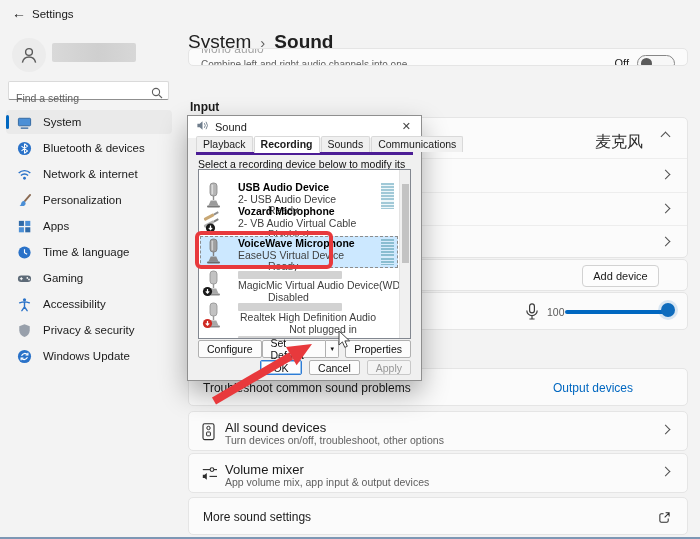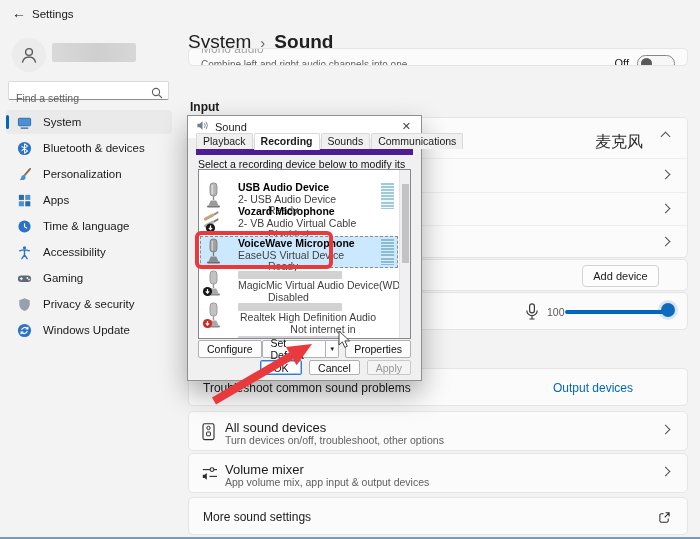--- a/index.html
+++ b/index.html
@@ -84,21 +84,21 @@
   .ext-icon{position:absolute;right:16px;top:12px;}
 
   .bottom-edge{position:absolute;left:0;bottom:0;width:700px;height:2px;background:#7d97b4;}
 
   
   .dialog{position:absolute;left:187px;top:115px;width:235px;height:266px;background:#f0f0f0;border:1px solid #8f8f8f;
     box-shadow:0 12px 26px rgba(0,0,0,.32);z-index:10;}
   .dlg-titlebar{position:absolute;left:0;top:0;right:0;height:22px;background:#fff;display:flex;align-items:center;padding:0 8px;}
   .dlg-title{font-size:11px;margin-left:6px;}
   .dlg-close{position:absolute;right:10px;top:4px;font-size:11px;color:#444;}
-  .dlg-tabs{position:absolute;top:24px;left:8px;right:8px;height:15px;display:flex;align-items:flex-end;border-bottom:6px solid #4c1d95;}
+  .dlg-tabs{position:absolute;top:24px;left:8px;right:8px;height:15px;display:flex;align-items:flex-end;border-bottom:3px solid #4c1d95;}
   .dlg-tab{font-size:10.5px;line-height:11px;padding:2px 6px 2px;background:#f0f0f0;border:1px solid #d9d9d9;border-bottom:none;margin-right:1px;border-radius:2px 2px 0 0;color:#1a1a1a;}
   .dlg-tab.active{background:#fff;margin-bottom:-1px;padding-bottom:3px;font-weight:700;}
   .dlg-instruction{position:absolute;top:42px;left:10px;right:10px;font-size:10.5px;color:#101010;}
 
   .dlg-list{position:absolute;top:53px;left:10px;width:213px;height:170px;background:#fff;border:1px solid #828790;overflow:hidden;}
   .dev-row{position:absolute;left:1px;width:198px;height:32px;}
   .dev-row.selected{background:var(--selection);outline:1px dashed #8c8c8c;outline-offset:-1px;}
   .dev-icon{position:absolute;left:2px;top:2px;}
   .dev-texts{position:absolute;left:38px;top:3px;width:140px;}
   .dev-name{font-size:10.5px;font-weight:700;line-height:9.5px;color:#000;white-space:nowrap;}
@@ -167,20 +167,30 @@
         <svg width="15" height="15" viewBox="0 0 16 16">
           <circle cx="8" cy="8" r="7" fill="#2a72c8"></circle>
           <path d="M8 2.8 V13.2 M8 2.8 L11.2 5.4 L4.8 10.6 M8 13.2 L11.2 10.6 L4.8 5.4" stroke="#fff" stroke-width="1.1" fill="none"></path>
         </svg>
       </span>
     <span class="nav-label">Bluetooth &amp; devices</span>
   </div>
   <div class="nav-item">
     <span class="nav-icon">
         <svg width="15" height="15" viewBox="0 0 16 16">
+          <path d="M1.8 6.4 a8.8 8.8 0 0 1 12.4 0" fill="none" stroke="#2a72c8" stroke-width="1.5"></path>
+          <path d="M4.2 9 a5.4 5.4 0 0 1 7.6 0" fill="none" stroke="#2a72c8" stroke-width="1.5"></path>
+          <circle cx="8" cy="12" r="1.5" fill="#2a72c8"></circle>
+        </svg>
+      </span>
+    <span class="nav-label">Network &amp; internet</span>
+  </div>
+  <div class="nav-item">
+    <span class="nav-icon">
+        <svg width="15" height="15" viewBox="0 0 16 16">
           <path d="M14 2 L8.5 8.5" stroke="#8a6a52" stroke-width="2" stroke-linecap="round"></path>
           <path d="M7.5 8.2 c-2.2,0.3 -3,1.8 -3.2,3.6 -0.1,0.9 -0.8,1.3 -1.6,1.5 1.7,1 4.6,1 5.9,-0.6 1,-1.2 0.9,-2.9 -1.1,-4.5z" fill="#4b8fd6"></path>
         </svg>
       </span>
     <span class="nav-label">Personalization</span>
   </div>
   <div class="nav-item">
     <span class="nav-icon">
         <svg width="15" height="15" viewBox="0 0 16 16">
           <rect x="2" y="2" width="5.4" height="5.4" fill="#2f6aa8"></rect>
@@ -196,36 +206,36 @@
         <svg width="15" height="15" viewBox="0 0 16 16">
           <circle cx="8" cy="8" r="6.5" fill="#2a72c8"></circle>
           <path d="M8 4.4 V8.3 L10.8 9.9" stroke="#fff" stroke-width="1.2" fill="none"></path>
         </svg>
       </span>
     <span class="nav-label">Time &amp; language</span>
   </div>
   <div class="nav-item">
     <span class="nav-icon">
         <svg width="15" height="15" viewBox="0 0 16 16">
-          <circle cx="8" cy="2.9" r="1.7" fill="#2a72c8"></circle>
-          <path d="M2.8 6.2 C6 5 10 5 13.2 6.2 M8 6 v4.6 M8 10.6 L5.2 14.6 M8 10.6 L10.8 14.6" stroke="#2a72c8" stroke-width="1.5" fill="none" stroke-linecap="round"></path>
-        </svg>
-      </span>
-    <span class="nav-label">Accessibility</span>
-  </div>
-  <div class="nav-item">
-    <span class="nav-icon">
-        <svg width="15" height="15" viewBox="0 0 16 16">
           <rect x="1" y="4.8" width="14" height="6.8" rx="3.4" fill="#5d6a77"></rect>
           <path d="M4.6 6.6 v3.2 M3 8.2 h3.2" stroke="#fff"></path>
           <circle cx="11" cy="7.4" r="0.9" fill="#fff"></circle>
           <circle cx="12.8" cy="9" r="0.9" fill="#fff"></circle>
         </svg>
       </span>
     <span class="nav-label">Gaming</span>
+  </div>
+  <div class="nav-item">
+    <span class="nav-icon">
+        <svg width="15" height="15" viewBox="0 0 16 16">
+          <circle cx="8" cy="2.9" r="1.7" fill="#2a72c8"></circle>
+          <path d="M2.8 6.2 C6 5 10 5 13.2 6.2 M8 6 v4.6 M8 10.6 L5.2 14.6 M8 10.6 L10.8 14.6" stroke="#2a72c8" stroke-width="1.5" fill="none" stroke-linecap="round"></path>
+        </svg>
+      </span>
+    <span class="nav-label">Accessibility</span>
   </div>
   <div class="nav-item">
     <span class="nav-icon">
         <svg width="15" height="15" viewBox="0 0 16 16">
           <path d="M8 1.4 L13.6 3.4 V7.6 C13.6 11.2 11.3 13.6 8 14.8 C4.7 13.6 2.4 11.2 2.4 7.6 V3.4 Z" fill="#98a0ab"></path>
         </svg>
       </span>
     <span class="nav-label">Privacy &amp; security</span>
   </div>
   <div class="nav-item">
@@ -439,21 +449,21 @@
             <path d="M11.5 14 v4" stroke="#9a9a9a" stroke-width="1.4"></path>
             <path d="M6.5 23.5 l2.2,-5 h5.6 l2.2,5 z" fill="#a8a8a8"></path>
             <rect x="5" y="23.5" width="13" height="2" rx="1" fill="#8a8a8a"></rect>
             <circle cx="5.5" cy="21.5" r="4.6" fill="#cf2a23"></circle>
             <path d="M5.5 19.1 v4 M3.8 21.4 l1.7,1.8 1.7,-1.8" stroke="#fff" stroke-width="1.2" fill="none"></path>
           </svg>
       </span>
       <div class="dev-texts">
         <div class="redact"></div>
         <div class="dev-desc">Realtek High Definition Audio</div>
-        <div class="dev-status">Not internet in</div>
+        <div class="dev-status">Not plugged in</div>
       </div>
     </div>
 
     <div class="dev-row" style="top:162px;">
       <div class="dev-texts" style="top:4px;">
         <div class="redact"></div>
       </div>
     </div>
 
     <div class="dlg-scrollbar">

